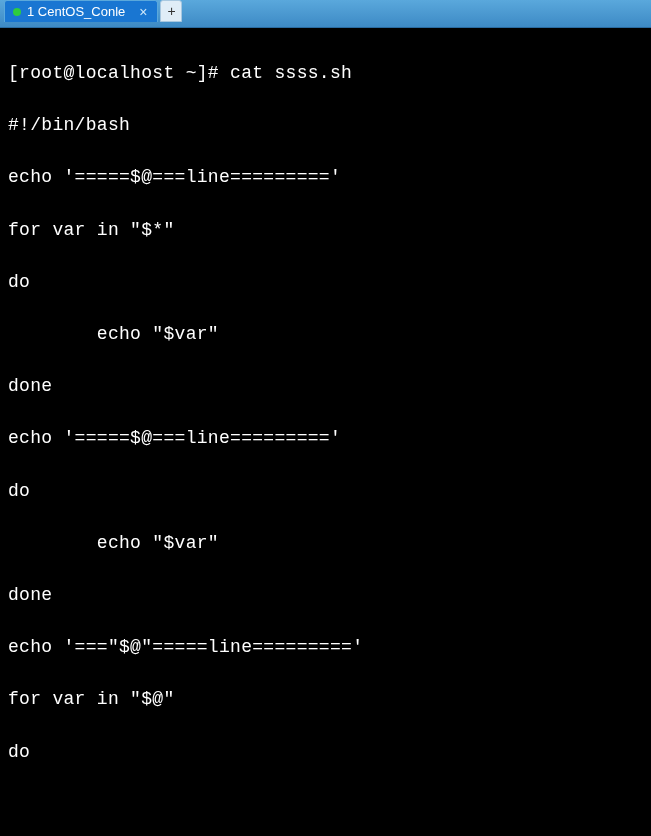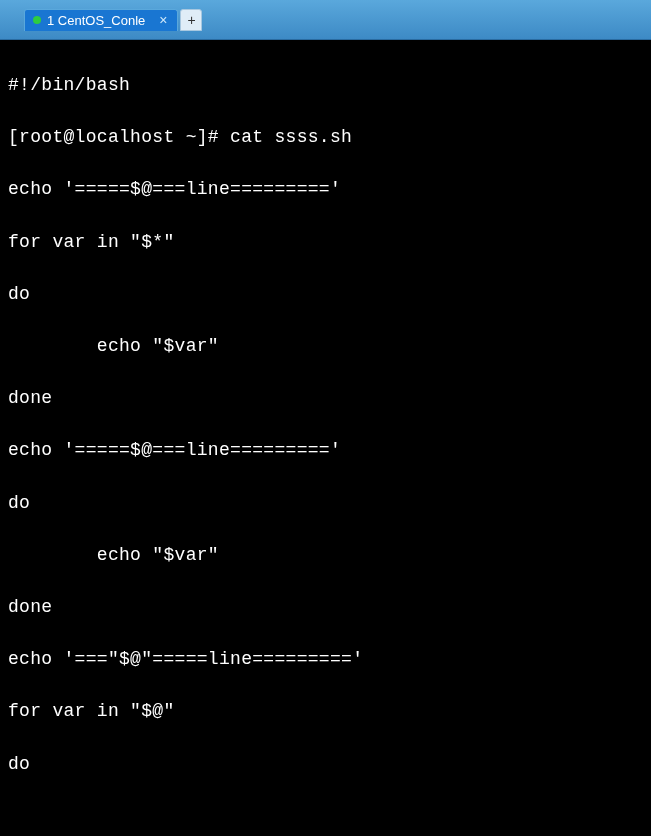--- a/index.html
+++ b/index.html
@@ -6,27 +6,26 @@
     body {
       width: 651px;
       height: 836px;
       background: #000;
       font-family: "Consolas", "Courier New", monospace;
       font-size: 18px;
       color: #fff;
       overflow: hidden;
     }
     .titlebar {
-      height: 40px;
+      height: 28px;
       background: linear-gradient(to bottom, #5aa8dc, #3d8ac5);
       display: flex;
-      align-items: center;
+      align-items: flex-start;
       border-bottom: 1px solid #2a6ba0;
       position: relative;
-      padding-left: 20px;
     }
     .tab {
       display: flex;
       align-items: center;
       gap: 6px;
       height: 22px;
       padding: 0 10px 0 8px;
       margin-left: 4px;
       background: #1976d2;
       color: #fff;
@@ -83,22 +82,22 @@
     <span class="tab-dot"></span>
     <span>1 CentOS_Conle</span>
     <span class="tab-close">×</span>
   </div>
   <div class="newtab">
     <span>+</span>
   </div>
 </div>
 
 <div class="terminal">
+<span class="line"><span>[root@localhost ~]# </span><span>cat ssss.sh</span></span>
 <span class="line">#!/bin/bash</span>
-<span class="line"><span>[root@localhost ~]# </span><span>cat ssss.sh</span></span>
 <span class="line">echo '=====$@===line========='</span>
 <span class="line">for var in "$*"</span>
 <span class="line">do</span>
 <span class="line">        echo "$var"</span>
 <span class="line">done</span>
 <span class="line">echo '=====$@===line========='</span>
 <span class="line">do</span>
 <span class="line">        echo "$var"</span>
 <span class="line">done</span>
 <span class="line">echo '==="$@"=====line========='</span>

